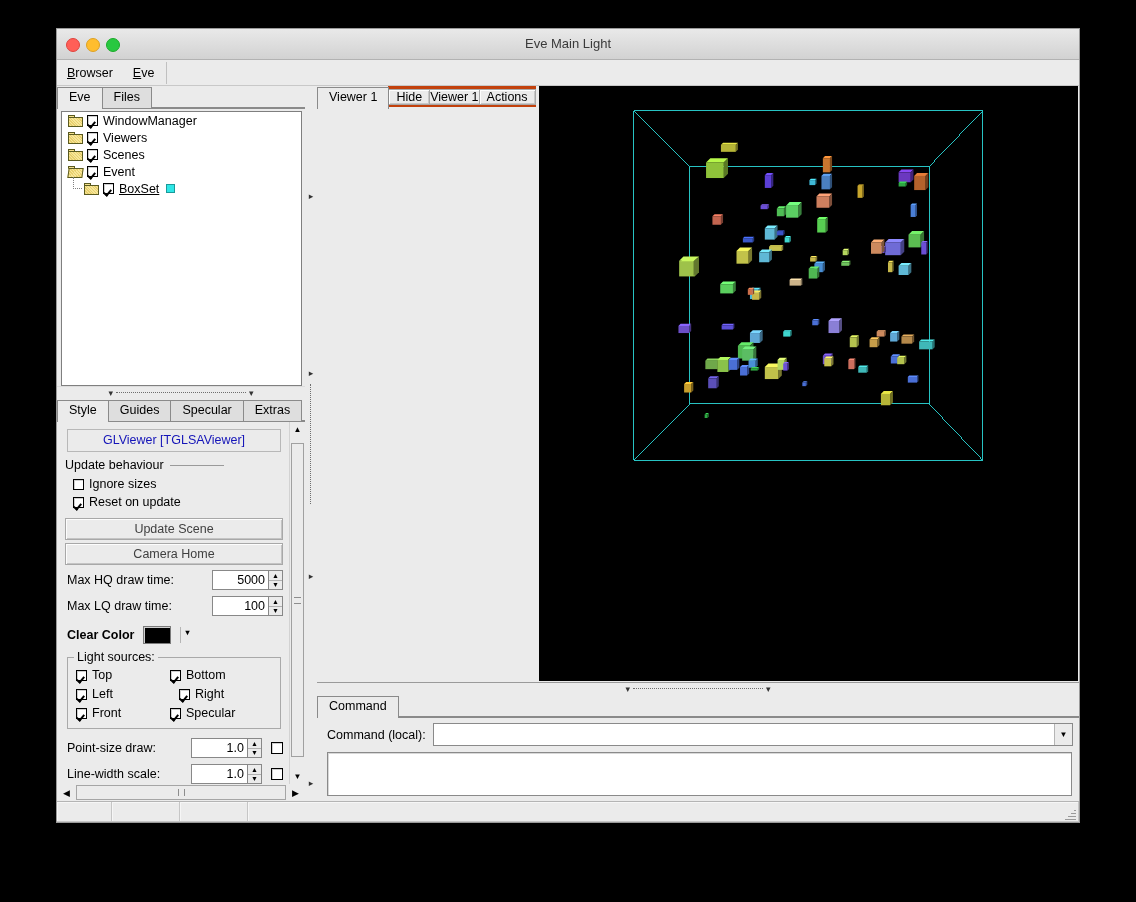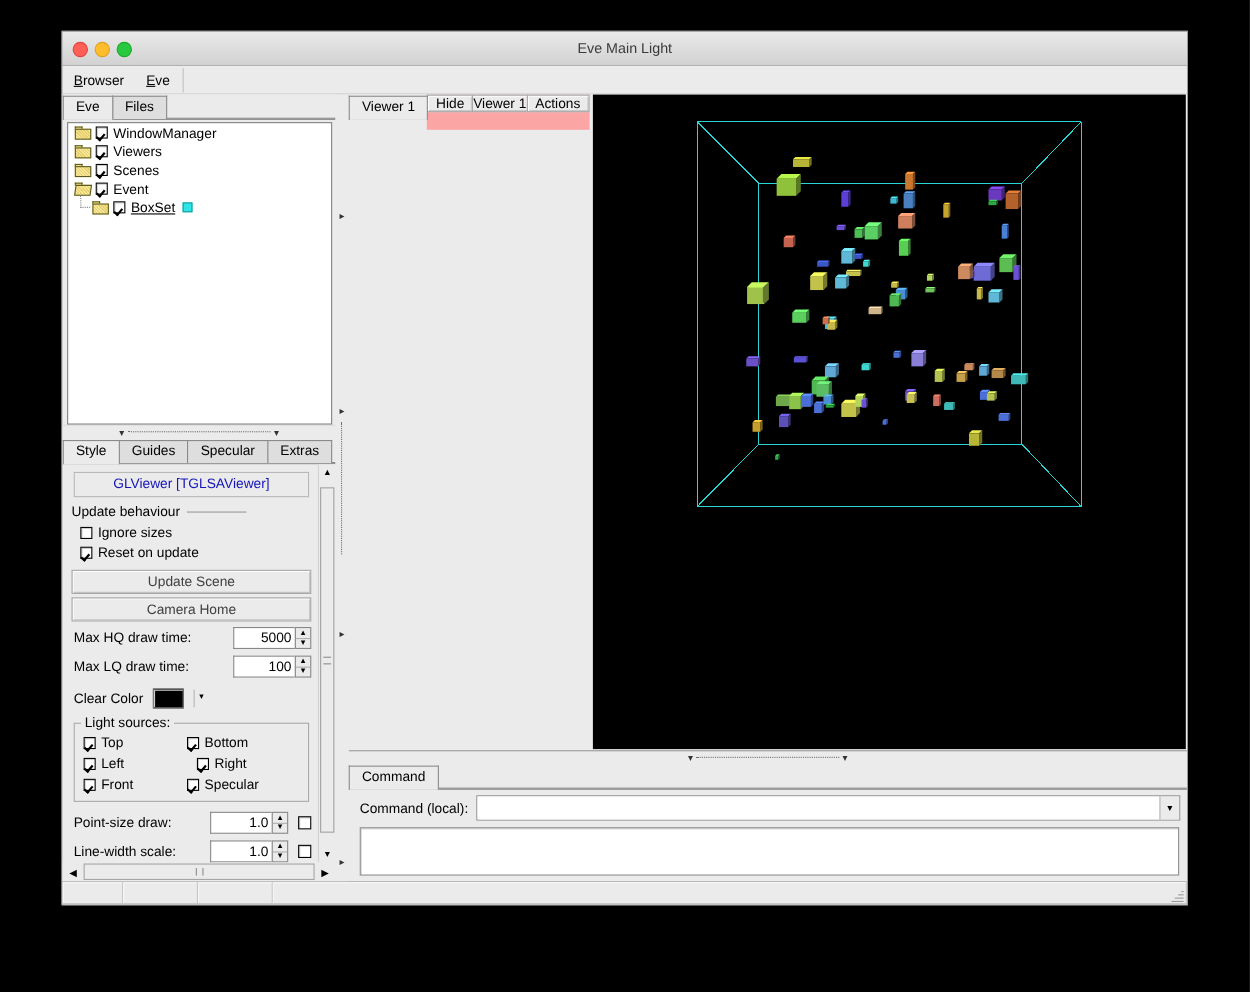--- a/index.html
+++ b/index.html
@@ -301,20 +301,21 @@
     background: #fff;
     margin-left: 9px;
     box-sizing: border-box;
     box-shadow: inset 1px 1px 0 #cfcfcf;
   }
   .clearrow {
     display: flex; align-items: center;
     font-size: 12.5px;
     margin: 9px 0 6px 2px;
     gap: 9px;
+    font-weight: bold;
   }
   .color-swatch {
     width: 26px; height: 16px;
     background: #000;
     border: 1px solid #7b7b7b;
     box-shadow: inset 1px 1px 0 #cfcfcf;
   }
   .mini-arrow {
     width: 13px; height: 16px;
     border-left: 1px solid #b5b5b5;
@@ -419,24 +420,24 @@
     display: flex; flex-direction: column;
     min-width: 0; min-height: 0;
     background: #ebebeb;
   }
   #viewer-wrap {
     flex: 1 1 auto;
     display: flex; flex-direction: row;
     min-height: 0;
   }
   .viewer-titlebar {
-    display: flex; align-items: flex-start;
-    height: 32px;
-    flex: 0 0 auto;
-    background: #fca5a5;
+    display: flex; align-items: center;
+    height: 21px;
+    flex: 0 0 auto;
+    background: #c2410c;
   }
   .vtb-btn {
     font-size: 12.5px;
     padding: 0 7px;
     display: flex; align-items: center;
     background: #ebebeb;
     border: 1px solid #a9a9a9;
     box-shadow: inset 1px 1px 0 #fdfdfd, inset -1px -1px 0 #c8c8c8;
   }
   .vtb-title {

